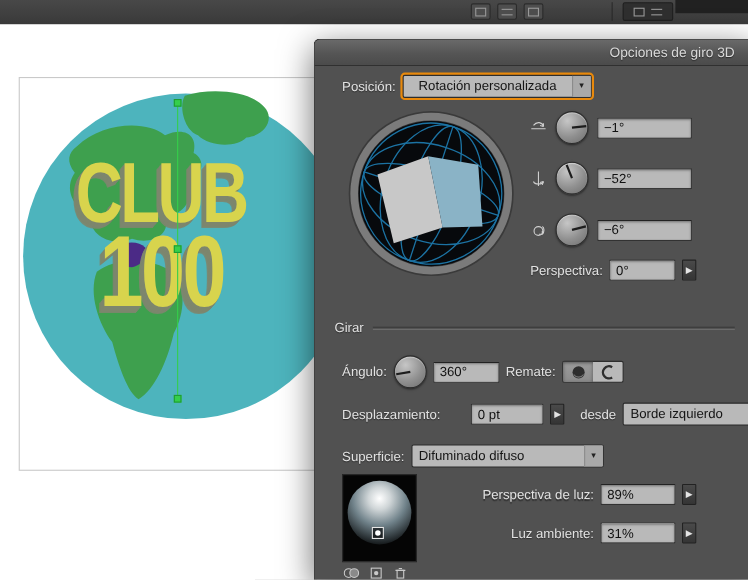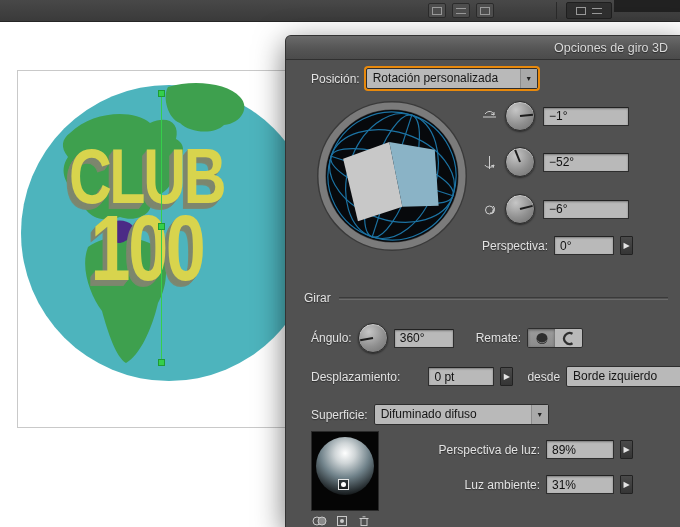--- a/index.html
+++ b/index.html
@@ -47,21 +47,21 @@
 
   .field { background:#b9b9b9; border:1px solid #2d2d2d; border-top-color:#222;
            height:19px; font:12px "Liberation Sans",sans-serif; color:#111;
            padding:0 5px; box-shadow:inset 0 1px 2px rgba(0,0,0,.35); border-radius:1px; }
 
   .dropdown { display:flex; align-items:stretch; background:#b9b9b9; border:1px solid #2d2d2d;
               height:21px; font-size:12px; color:#151515; border-radius:2px; cursor:default; }
   .dd-label { flex:1; padding:2px 6px 0; white-space:nowrap; overflow:hidden; }
   .dd-arrow { width:17px; border-left:1px solid #8b8b8b; background:#a9a9a9;
               display:flex; align-items:center; justify-content:center; font-size:7px; color:#222; }
-  .focus-orange { box-shadow:0 0 0 2px #e8890c; }
+  .focus-orange { box-shadow:0 0 0 2px #e8890c;text-align:center; }
 
   .stepper { width:13px; height:19px; background:linear-gradient(#4a4a4a,#353535);
              border:1px solid #222; color:#e4e4e4; font-size:8px;
              display:flex; align-items:center; justify-content:center; border-radius:1px; }
 
   .knob { width:30px; height:30px; border-radius:50%;
           background:radial-gradient(circle at 35% 28%, #c6c6c6, #909090 55%, #6d6d6d);
           border:1px solid #2c2c2c; position:relative;
           box-shadow:inset 0 1px 1px rgba(255,255,255,.45), 0 1px 2px rgba(0,0,0,.5); }
   .knob .tick { position:absolute; left:50%; top:50%; width:13px; height:2px;
@@ -242,21 +242,21 @@
       <span class="lbl">Girar</span>
       <div class="group-line"></div>
     </div>
 
     <div class="row" style="left:25px; top:287px">
       <span class="lbl">Ángulo:</span>
       <div class="knob">
           <div class="tick" style="transform:rotate(170deg)"></div>
         </div>
       <input class="field" style="width: 60px;" value="360°">
-      <span class="lbl" style="margin-left:16px">Remate:</span>
+      <span class="lbl" style="">Remate:</span>
       <div class="remate-group">
         <div class="remate-btn active">
           <svg width="16" height="15">
             <ellipse cx="8" cy="7.5" rx="5.5" ry="5.5" fill="#2e2e2e"></ellipse>
             <path d="M3.5 9.5 a5.5 5.5 0 0 0 9 0" stroke="#777" fill="none"></path>
           </svg>
         </div>
         <div class="remate-btn">
           <svg width="16" height="15">
             <path d="M11.5 2.8 A5.5 5.5 0 1 0 11.5 12.2" fill="none" stroke="#2e2e2e" stroke-width="2.2"></path>

